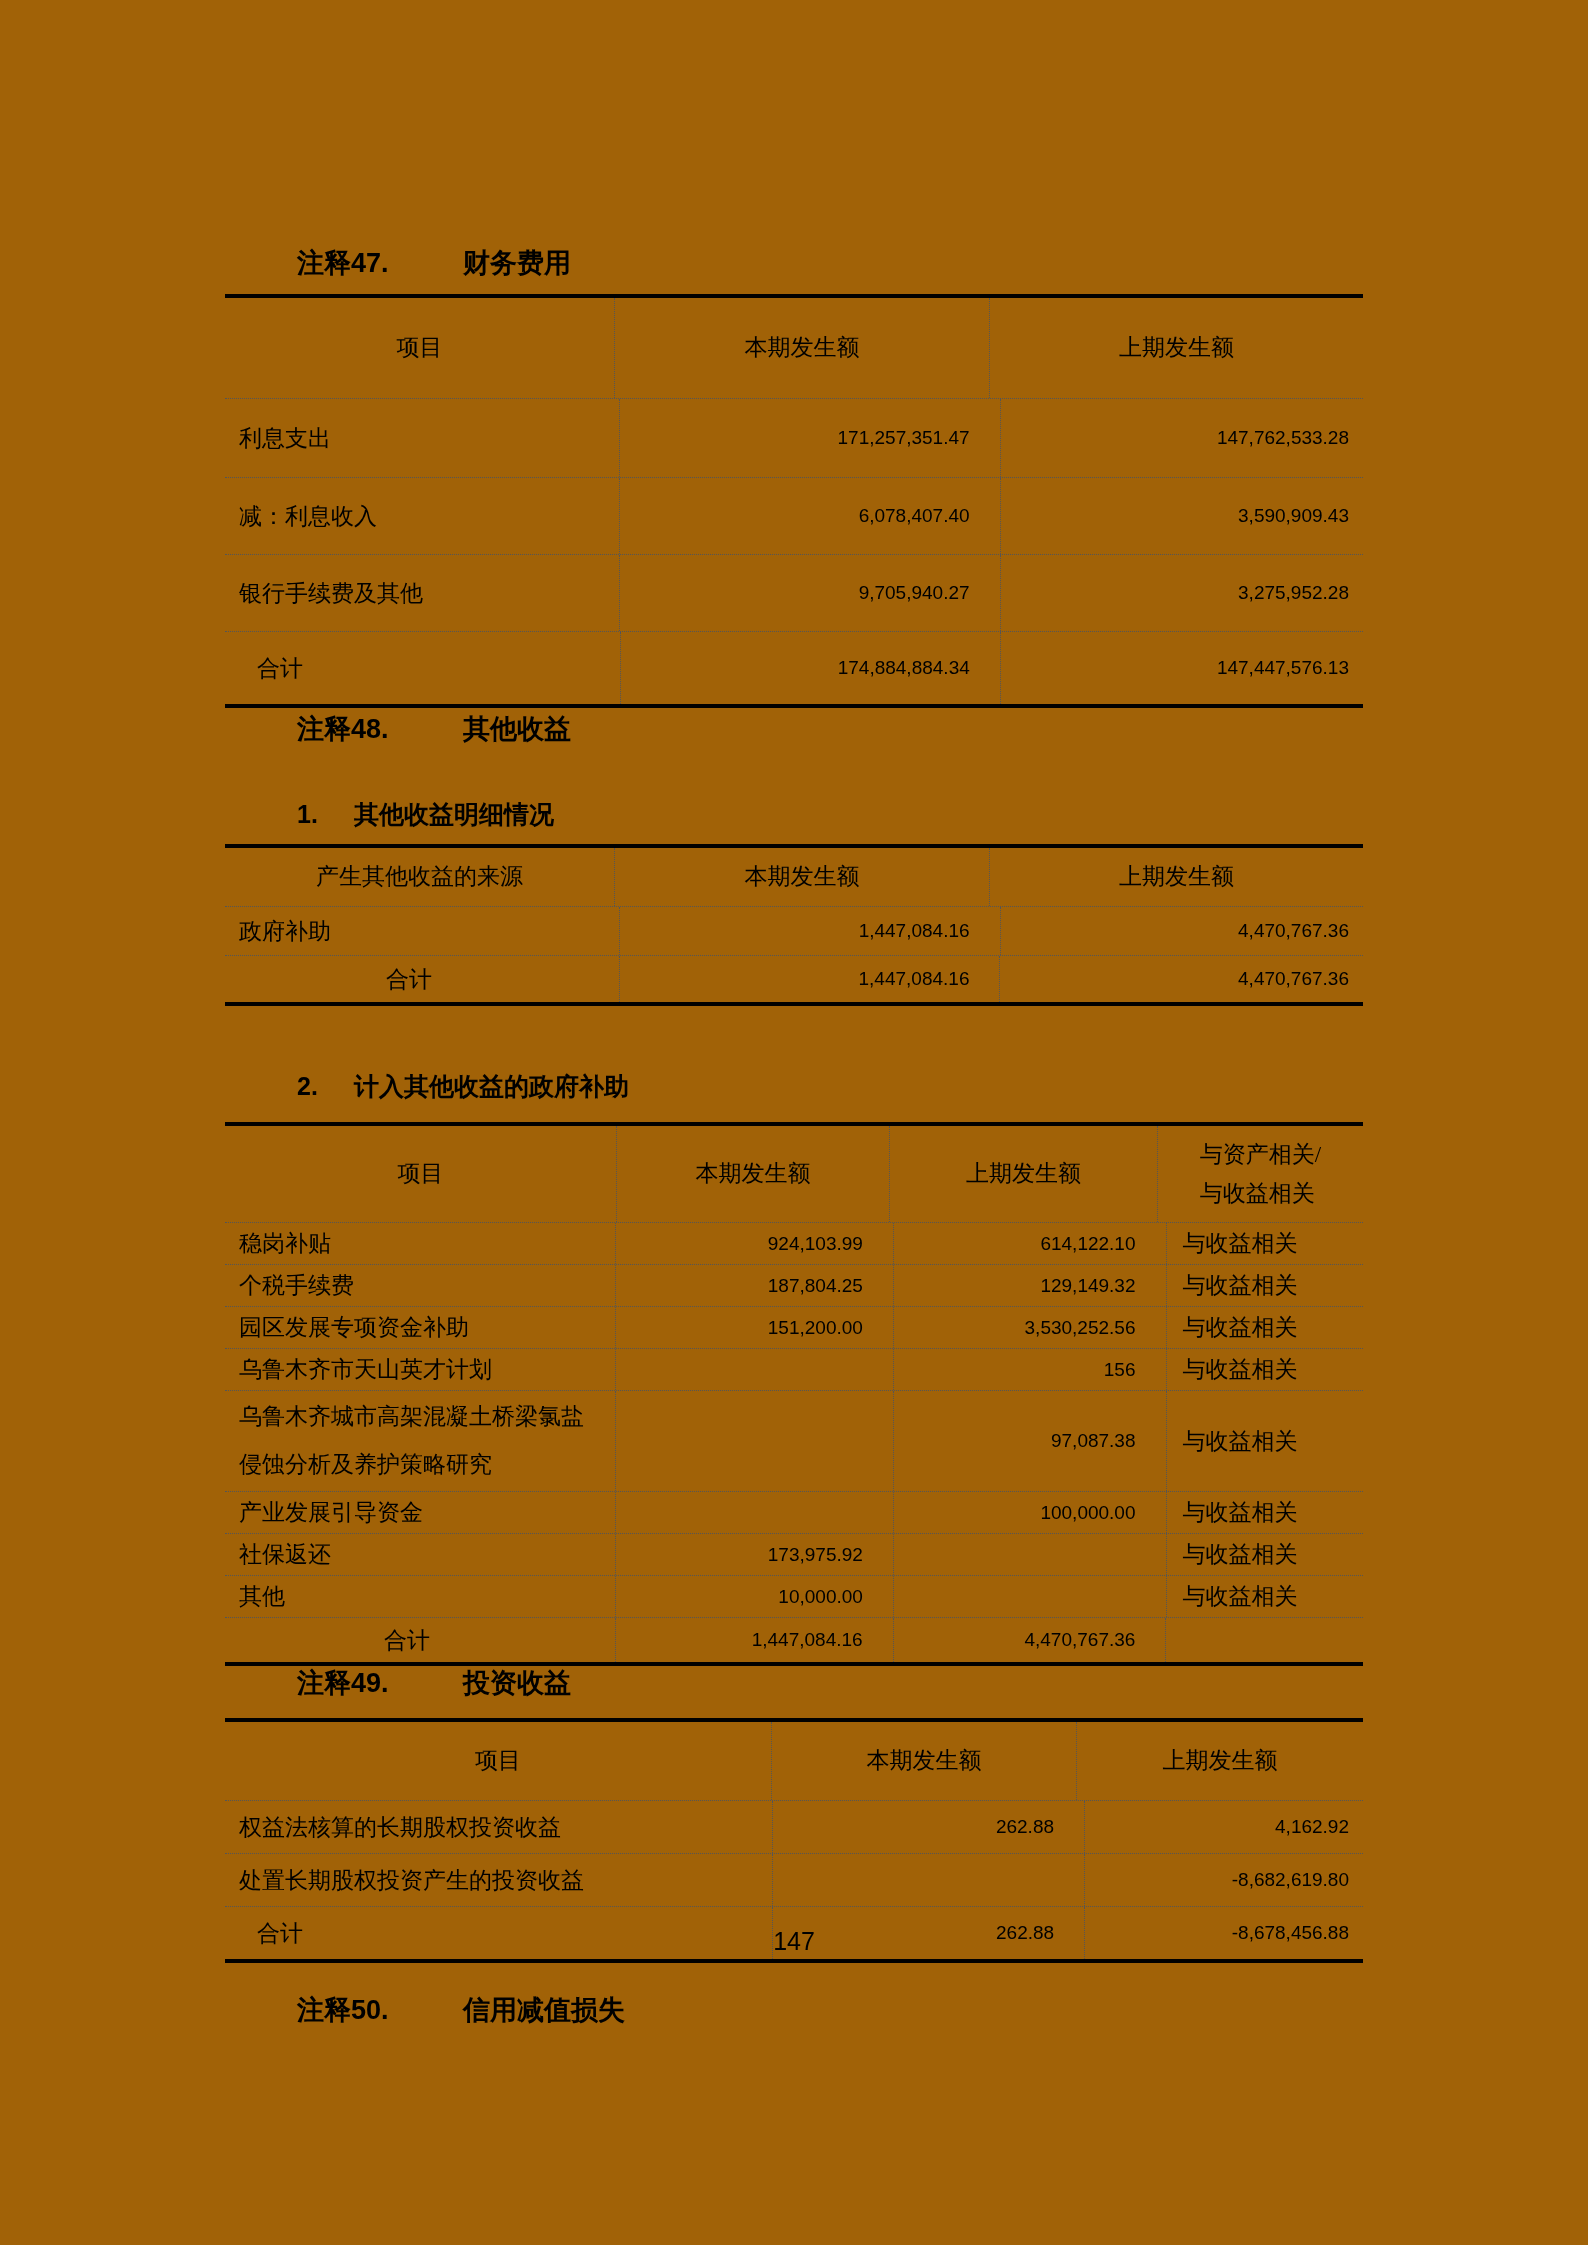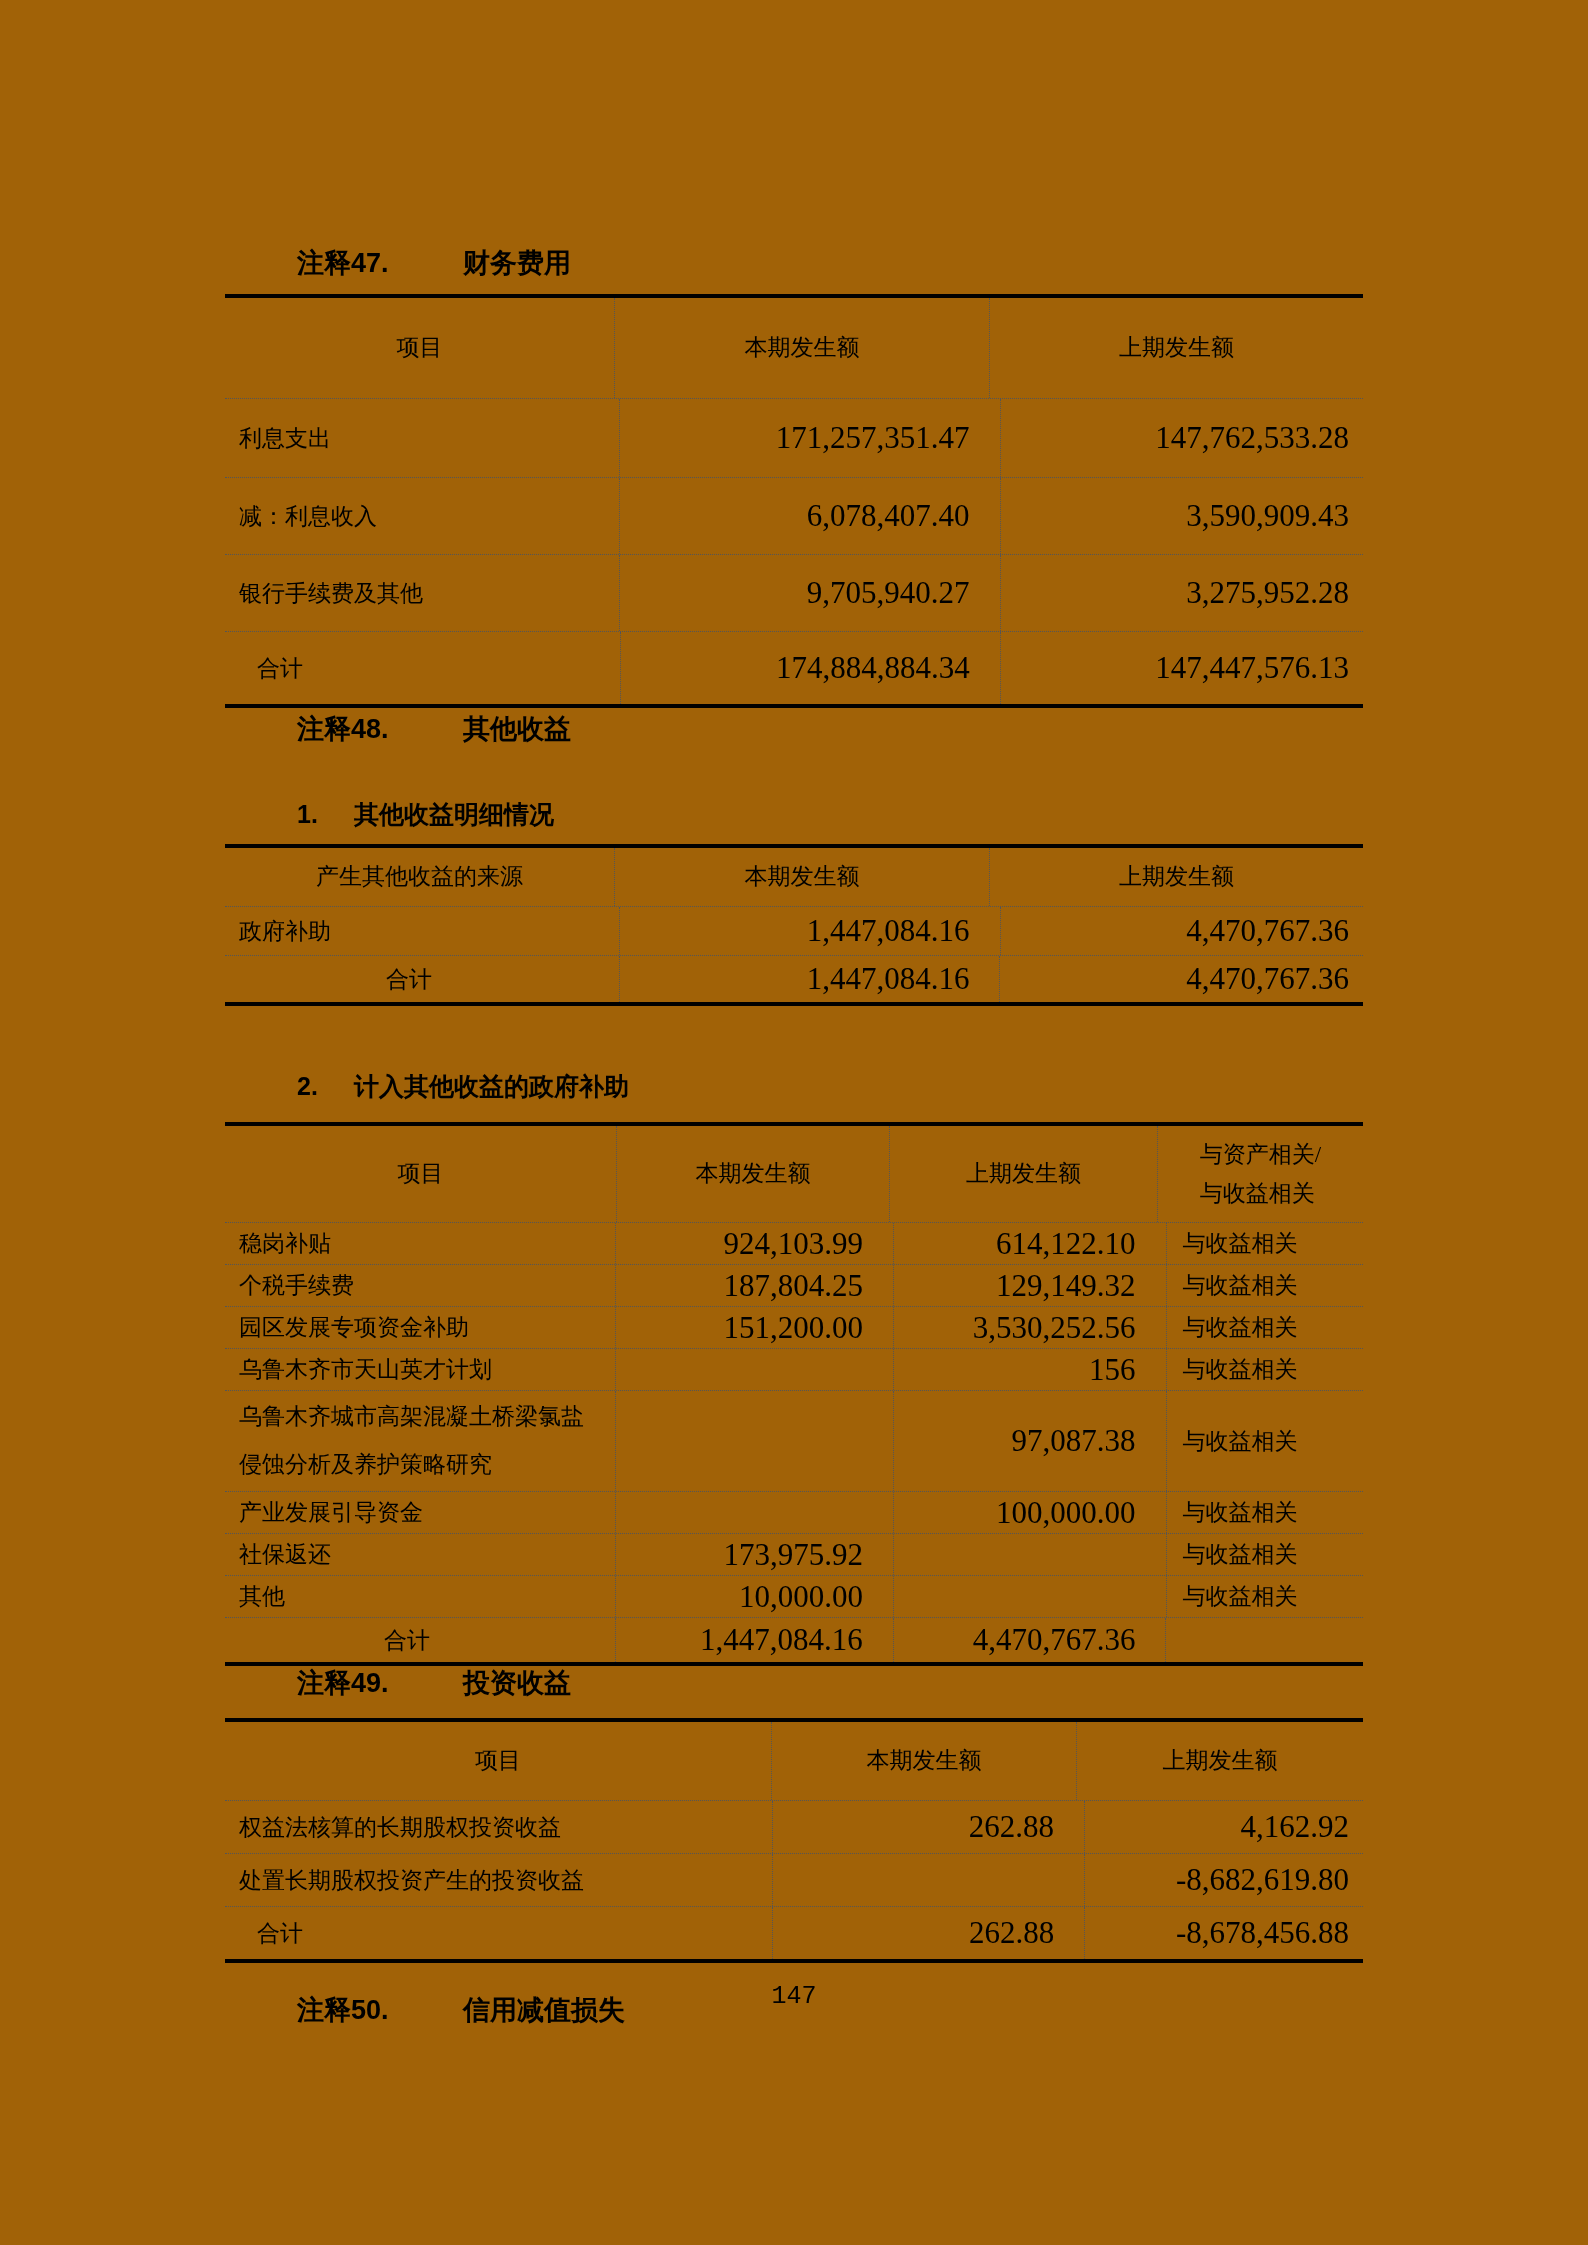--- a/index.html
+++ b/index.html
@@ -45,22 +45,22 @@
     box-sizing:border-box;
     font-size:23px;
     overflow:hidden;
   }
   .c + .c{border-left:1px dotted #555;}
   .head{justify-content:center;line-height:1.7;}
   .item{justify-content:flex-start;padding-left:14px;padding-right:10px;text-align:left;}
   .multiline{line-height:2.1;}
   .num{
     justify-content:flex-end;padding-right:14px;
-    font-family:Liberation Serif, serif;
-    font-size:31px;
+    font-family:Liberation Sans, sans-serif;
+    font-size:19px;
   }
   .rel{justify-content:flex-start;padding-left:16px;}
   .total-c{justify-content:center;padding-left:0;}
   .total-i{padding-left:32px;}
   
   .t12-c1{width:389px;}
   .t12-c2{width:375px;}
   .t12-c3{width:374px;}
   
   .t3-c1{width:391px;}
@@ -68,23 +68,23 @@
   .t3-c3{width:268px;}
   .t3-c4{width:206px;}
   
   .t4-c1{width:546px;}
   .t4-c2{width:305px;}
   .t4-c3{width:287px;}
   .h100{height:100px;}.h96{height:96px;}.h78{height:78px;}.h76{height:76px;}
   .h72{height:72px;}.h58{height:58px;}.h52{height:52px;}.h48{height:48px;}
   .h46{height:46px;}.h44{height:44px;}.h41{height:41px;}.h100b{height:100px;}
   .page-number{
-    position:absolute;top:1982px;left:0;width:100%;
+    position:absolute;top:1927px;left:0;width:100%;
     text-align:center;
-    font-family:Liberation Mono, monospace;
+    font-family:Liberation Sans, sans-serif;
     font-size:25px;
   }
 </style>
 </head>
 <body>
 
 <div class="page">
 
   <div class="note-title" style="top:246px;">
     <span class="no">注释47.</span>

